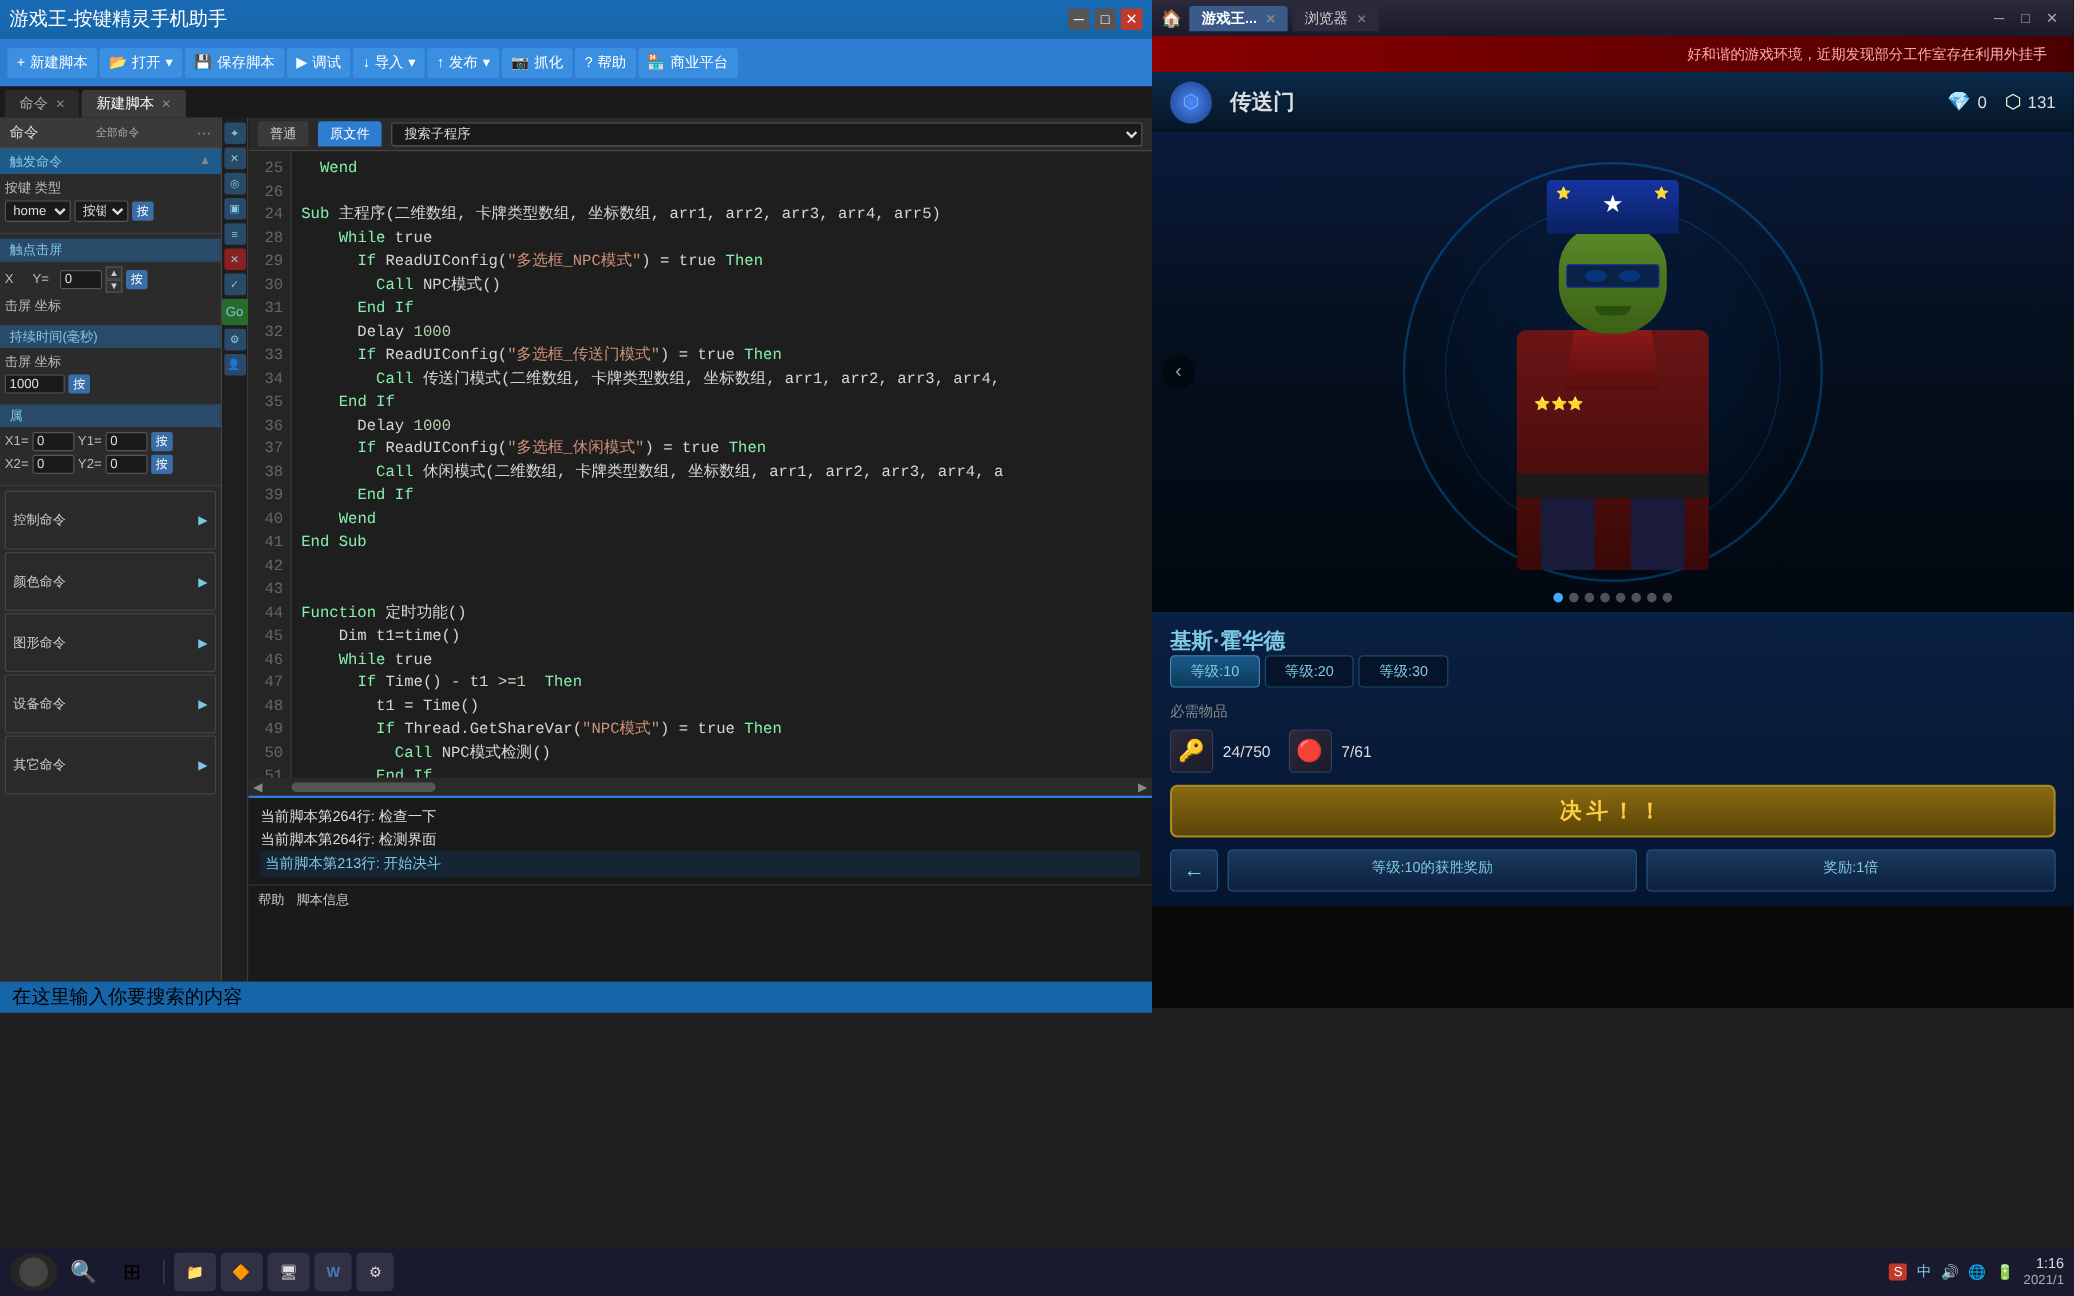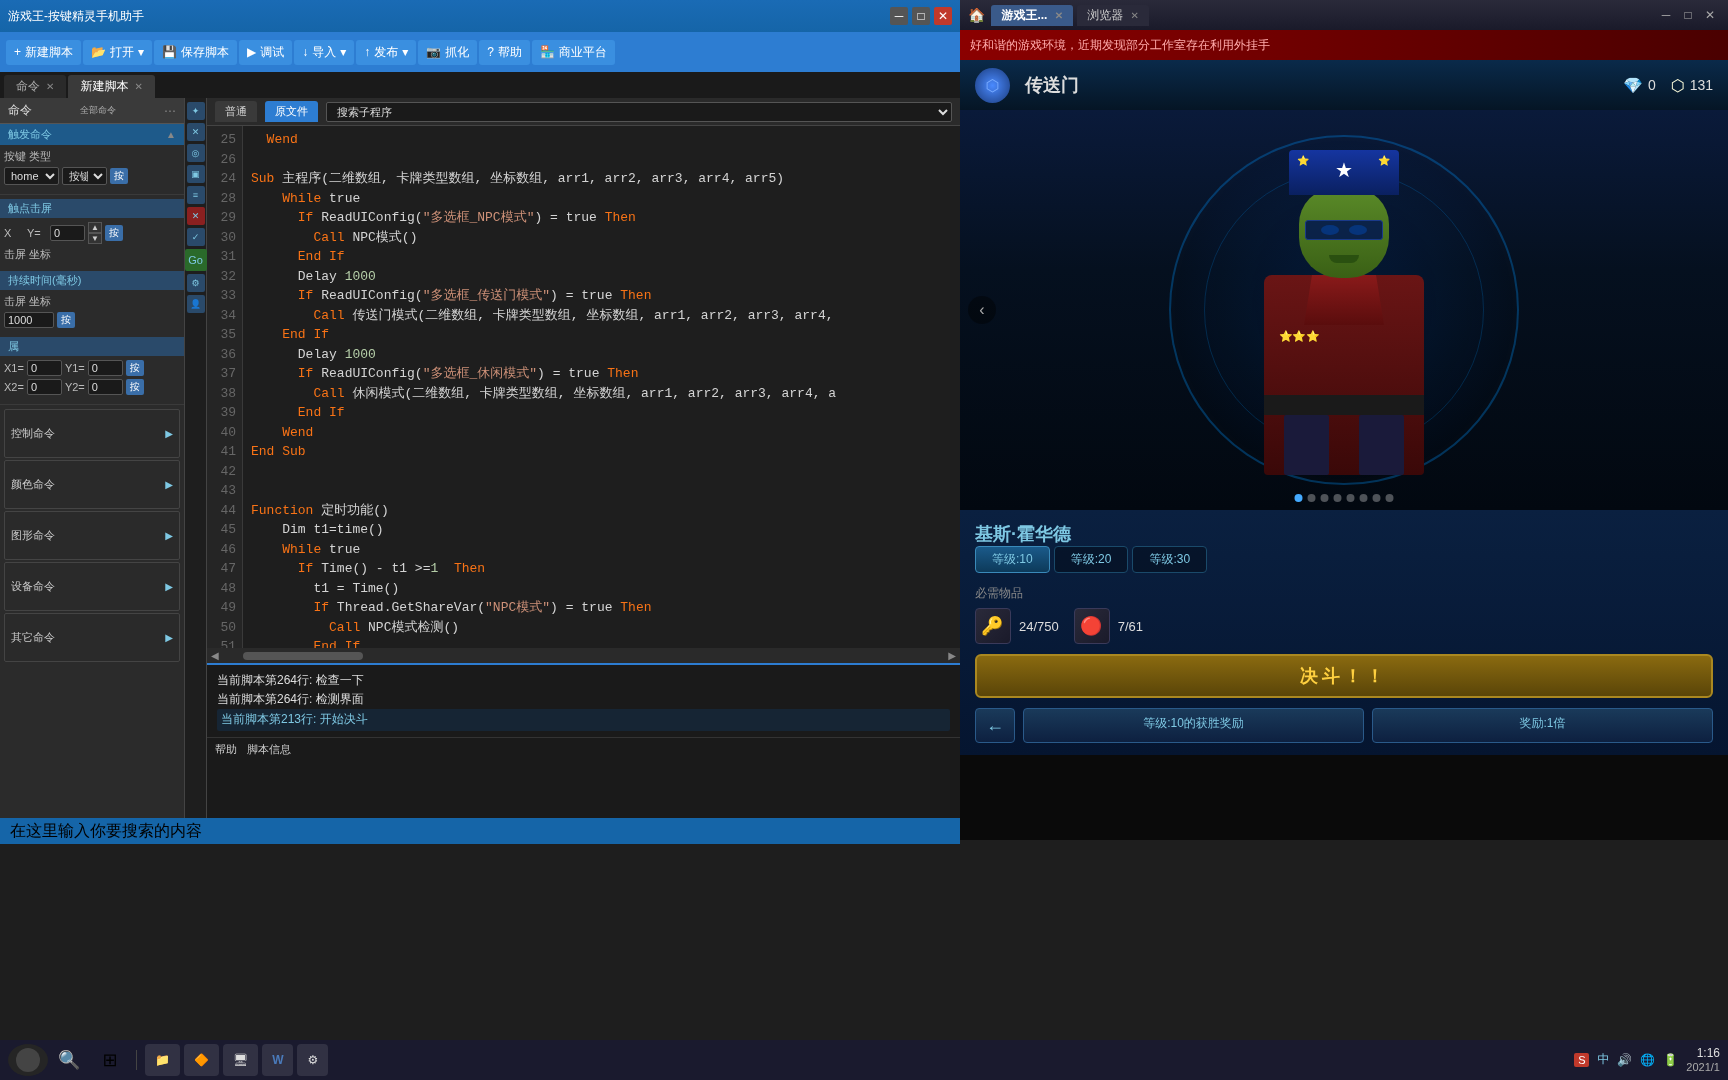--- a/index.html
+++ b/index.html
@@ -221,21 +221,21 @@
     }
     .line-numbers div { line-height: 19.5px; }
     .code-text {
       flex: 1;
       padding: 4px 8px;
       color: #d4d4d4;
       line-height: 19.5px;
       overflow: hidden;
       white-space: pre;
     }
-    .kw { color: #f97316; }
+    .kw { color: #86efac; }
     .str { color: #ce9178; }
     .num { color: #b5cea8; }
 
     
     .log-area {
       position: absolute;
       top: 663px; left: 207px;
       width: 753px;
       height: 155px;
       background: #1a1a1a;
@@ -366,23 +366,24 @@
       border-radius: 2px;
     }
 
     
     .game-banner {
       width: 100%;
       height: 30px;
       background: linear-gradient(to right, #8b0000, #4a0000);
       display: flex;
       align-items: center;
-      padding: 0 10px;
+      padding: 0 22px;
       font-size: 12px;
       color: #ffaaaa;
+      justify-content: flex-end;
     }
 
     
     .game-titlebar {
       width: 100%;
       height: 50px;
       background: linear-gradient(to bottom, #0a2a4a, #051525);
       display: flex;
       align-items: center;
       padding: 0 15px;
@@ -538,21 +539,21 @@
     .divider-h {
       width: 100%; height: 1px;
       background: #3a3a3a;
       margin: 2px 0;
     }
   </style>
 </head>
 <body>
 
 <div class="top-bar">
-  <span style="font-size:12px;color:white;">游戏王-按键精灵手机助手</span>
+  <span style="font-size:16px;color:white;">游戏王-按键精灵手机助手</span>
   <div style="margin-left:auto;display:flex;gap:4px;">
     <div style="width:18px;height:18px;background:#555;border-radius:2px;display:flex;align-items:center;justify-content:center;color:white;font-size:12px;cursor:pointer;">─</div>
     <div style="width:18px;height:18px;background:#555;border-radius:2px;display:flex;align-items:center;justify-content:center;color:white;font-size:12px;cursor:pointer;">□</div>
     <div style="width:18px;height:18px;background:#c0392b;border-radius:2px;display:flex;align-items:center;justify-content:center;color:white;font-size:12px;cursor:pointer;">✕</div>
   </div>
 </div>
 
 <div class="menu-bar">
   <div class="menu-btn">
     <span>+</span>

